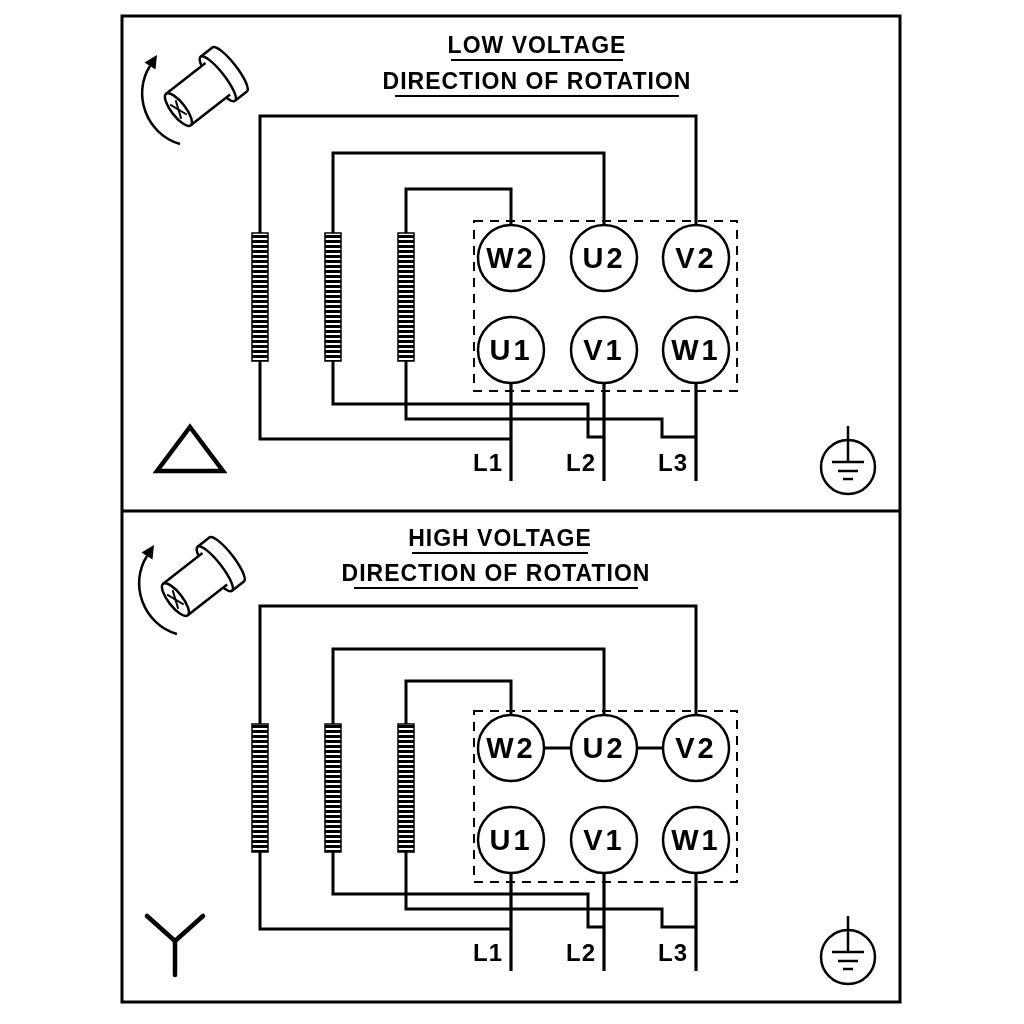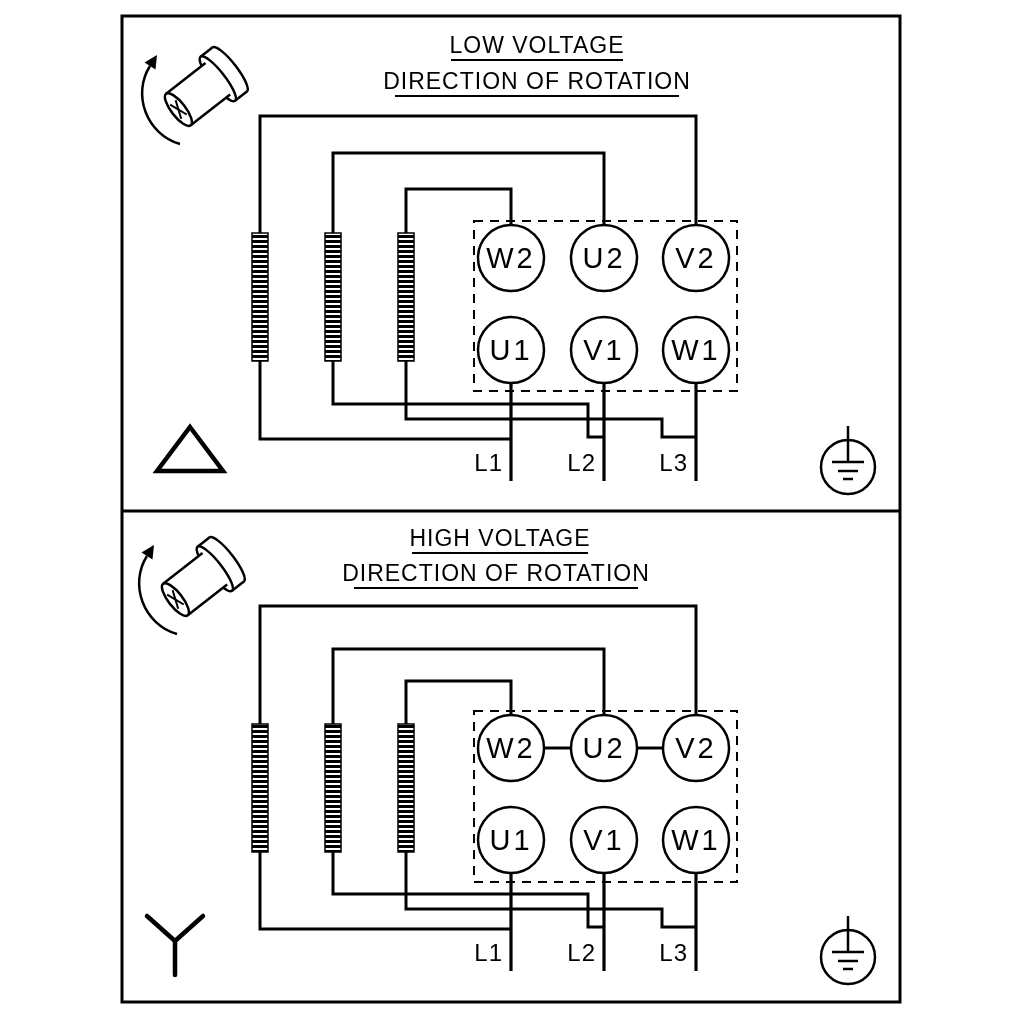--- a/index.html
+++ b/index.html
@@ -1,16 +1,16 @@
 <!DOCTYPE html>
 <html><head>
 <meta charset="utf-8">
 <style>
   html,body{margin:0;padding:0;background:#ffffff;}
-  #stage{width:820px;height:1024px;background:#fca5a5;position:relative;}
+  #stage{width:820px;height:1024px;background:#fca5a5;position:relative;font-weight:bold;}
   svg text{font-family:"Liberation Sans","DejaVu Sans",sans-serif;fill:#000;}
   .title{font-size:23px;letter-spacing:1px;text-anchor:middle;}
   .term{font-size:29px;letter-spacing:3px;text-anchor:middle;}
   .lbl{font-size:24px;letter-spacing:1px;text-anchor:end;}
   .wire{fill:none;stroke:#000;stroke-width:3;}
   .lead{fill:none;stroke:#000;stroke-width:3.2;}
   .ul{stroke:#000;stroke-width:2;}
   .circ{fill:#fff;stroke:#000;stroke-width:2.5;}
   .dash{fill:none;stroke:#000;stroke-width:2;stroke-dasharray:9 7;}
   .sym{fill:none;stroke:#000;stroke-width:4.5;stroke-linecap:round;stroke-linejoin:miter;}

